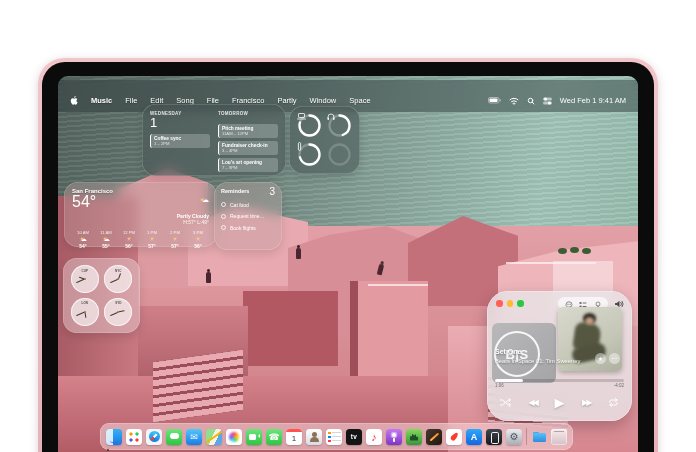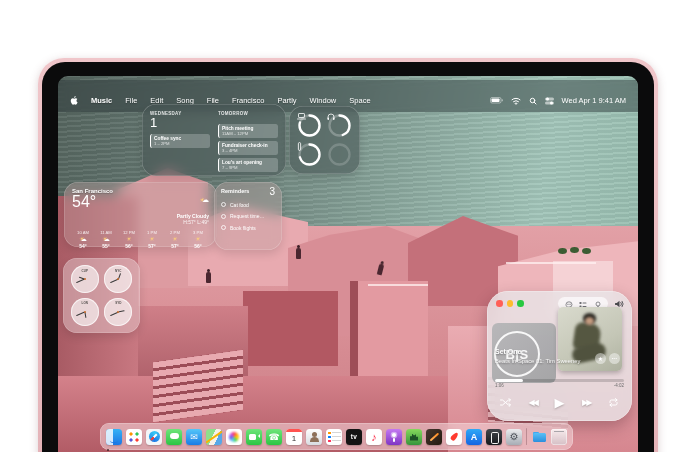--- a/index.html
+++ b/index.html
@@ -321,21 +321,21 @@
                 </svg>
             </span>
             <span class="mb-ico">
               <svg width="9" height="8" viewBox="0 0 18 16" fill="#fff">
                   <rect x="0" y="1" width="18" height="6" rx="3" fill-opacity=".55"></rect>
                   <circle cx="5" cy="4" r="3"></circle>
                   <rect x="0" y="9" width="18" height="6" rx="3" fill-opacity=".55"></rect>
                   <circle cx="13" cy="12" r="3"></circle>
                 </svg>
             </span>
-            <span class="mb-time">Wed Apr 1  9:41 AM</span>
+            <span class="mb-time">Wed Feb 1  9:41 AM</span>
           </div>
         </div>
 
 
         <div class="widget w-dark w-cal">
           <div class="cal-col">
             <div class="cal-label">WEDNESDAY</div>
             <div class="cal-day">1</div>
             <div class="ev">
               <div class="ev-t">Coffee sync</div>

